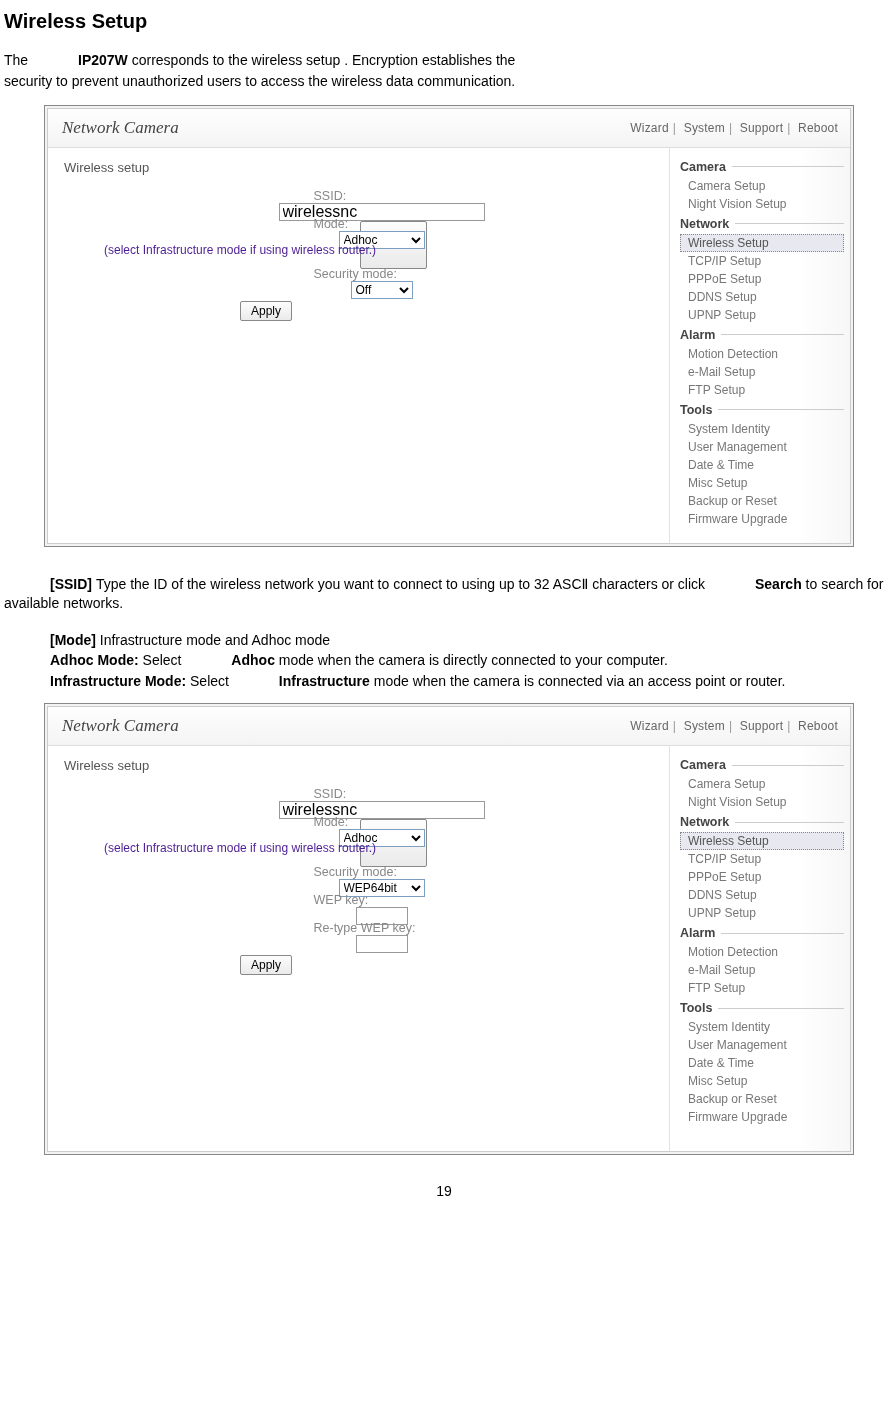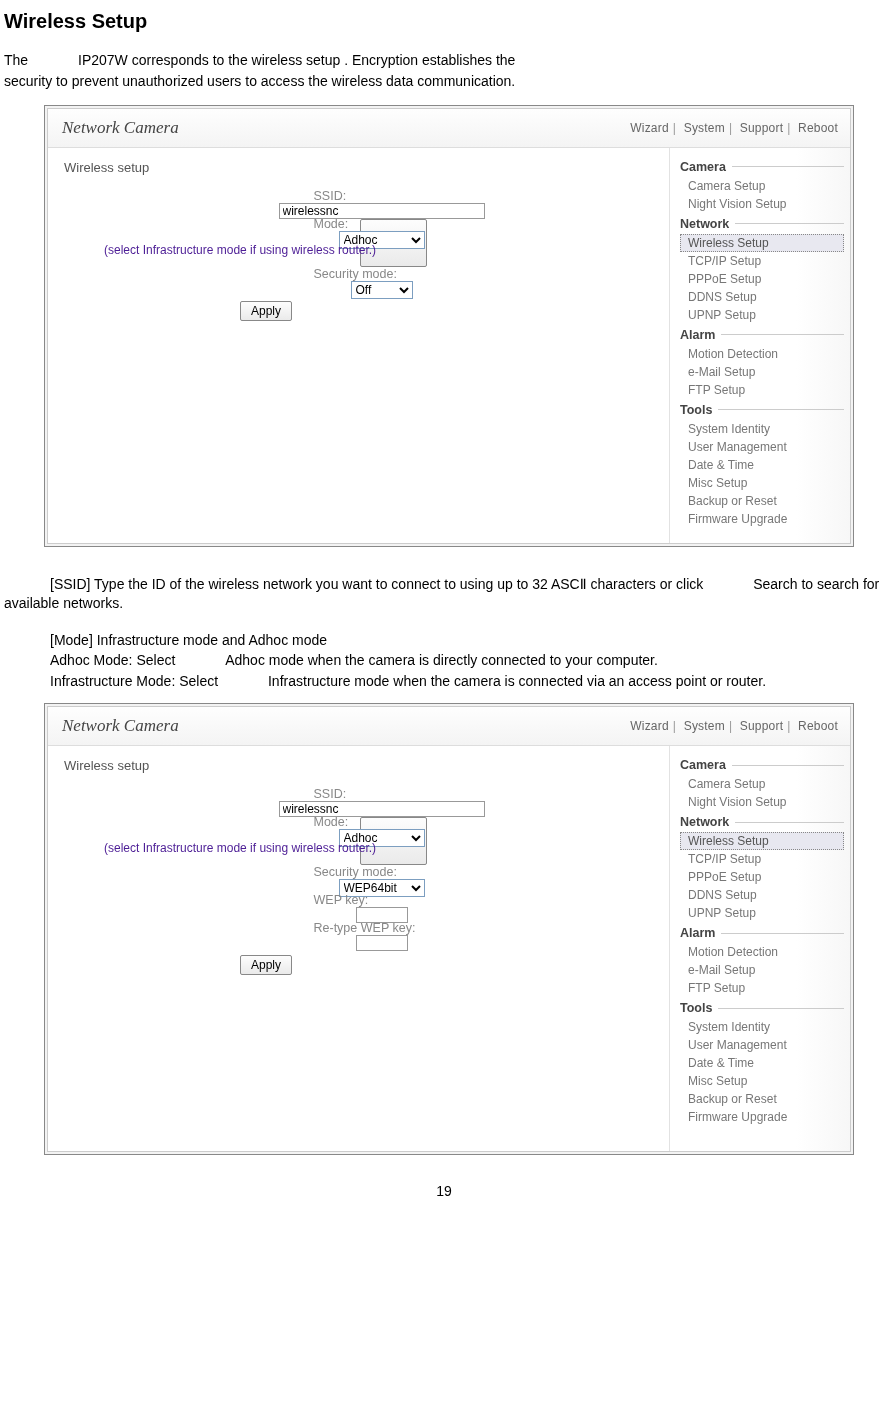--- a/index.html
+++ b/index.html
@@ -10,21 +10,21 @@
     padding: 8px 4px 20px 4px;
     width: 880px;
     background: #fff;
   }
   h1 {
     font-size: 20px;
     font-weight: bold;
     margin: 2px 0 18px 0;
   }
   p { margin: 0 0 2px 0; line-height: 1.35; }
-  .bold { font-weight: normal; padding-left: 46px; }
+  .bold { font-weight: bold; padding-left: 46px; }
   .desc-block { margin-bottom: 14px; }
 
   .screenshot {
     margin: 12px 0 28px 40px;
     border: 1px solid #888;
     background: #f3f3f3;
     width: 810px;
     box-sizing: border-box;
     padding: 2px;
     position: relative;
@@ -87,21 +87,21 @@
     width: 136px;
     color: #888;
     font-size: 12.5px;
   }
   .form-hint {
     color: #4c1d95;
     font-size: 12px;
     margin: -2px 0 10px 0;
   }
   input.tf {
-    font-size: 12px;
+    font-size: 16px;
     height: 18px;
     border: 1px solid #999;
     padding: 0 3px;
     background: #fff;
     box-sizing: border-box;
   }
   .ssid-input { width: 206px; }
   select.sel {
     font-size: 12px;
     height: 20px;

